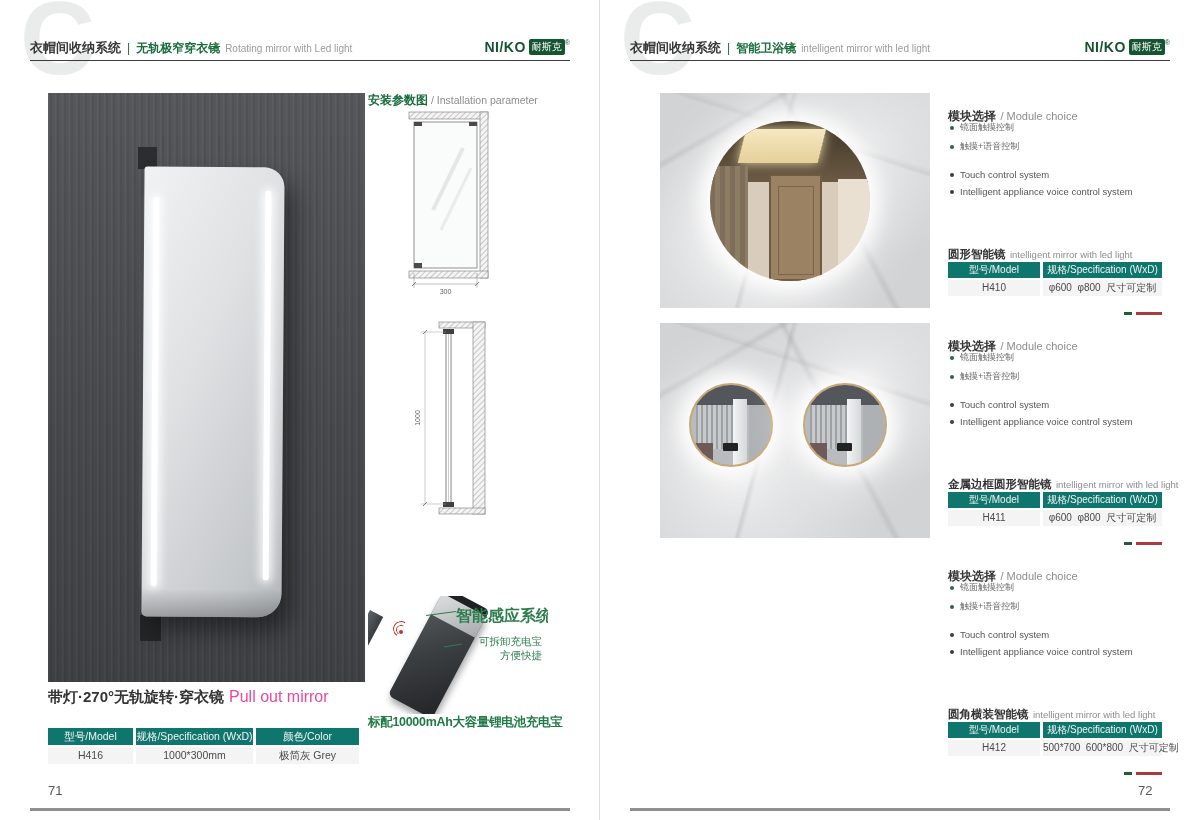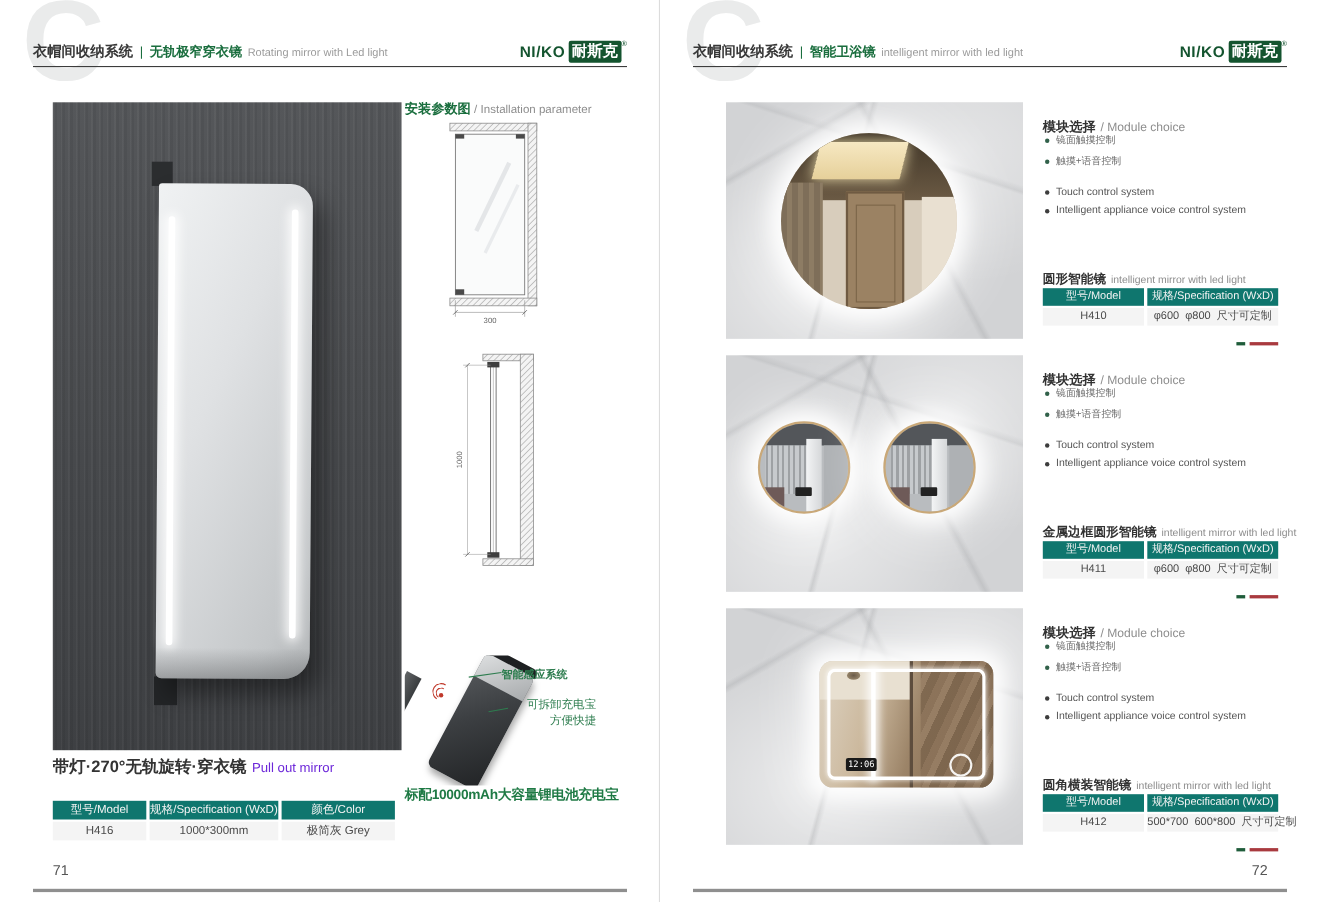--- a/index.html
+++ b/index.html
@@ -17,21 +17,21 @@
 
   
   .hdr { position:absolute; left:30px; top:34px; width:540px; height:27px;
     border-bottom:1.5px solid #3c3c3c; display:flex; align-items:center; justify-content:space-between; z-index:2; }
   .hdr-system { font-size:13px; font-weight:700; color:#383838; }
   .hdr-div { color:#1a6e3e; margin:0 6px; font-size:12px; }
   .hdr-cat-zh { font-size:12px; font-weight:700; color:#1a6e3e; }
   .hdr-cat-en { font-size:10px; color:#9b9b9b; margin-left:5px; }
   .logo { display:flex; align-items:center; }
   .logo-latin { font-size:14px; font-weight:800; color:#14542f; letter-spacing:.5px; }
-  .logo-box { background:#14542f; color:#fff; font-size:14px; font-weight:700; padding:1px 3px; margin-left:3px; border-radius:2px; }
+  .logo-box { background:#14542f; color:#fff; font-size:10px; font-weight:400; padding:1px 3px; margin-left:3px; border-radius:2px; }
   .logo-reg { font-size:7px; color:#14542f; align-self:flex-start; }
 
   .pageno { position:absolute; font-size:13px; color:#555; z-index:2; }
   .pn-l { left:48px; top:783px; } .pn-r { left:538px; top:783px; }
   .bottombar { position:absolute; left:30px; top:808px; width:540px; height:3px; background:#8f8f8f; }
 
   
   .photo-main { position:absolute; left:48px; top:93px; width:317px; height:589px; overflow:hidden;
     background:
       repeating-linear-gradient(90deg, rgba(255,255,255,.04) 0 1px, rgba(0,0,0,.06) 2px 4px, transparent 4px 7px),
@@ -67,29 +67,29 @@
   .pb-tip { position:absolute; left:0; top:-7px; width:100%; height:8px; border-radius:5px 5px 0 0; background:#1e2022; }
   .pb-wifi { position:absolute; left:30px; top:24px; width:16px; height:16px; }
   .pb-wifi .dot { position:absolute; left:1px; top:10px; width:4px; height:4px; border-radius:50%; background:#c0392b; }
   .pb-wifi .a1, .pb-wifi .a2 { position:absolute; border:1.4px solid #c0392b; border-radius:50%;
     border-right-color:transparent; border-bottom-color:transparent; transform:rotate(-12deg); }
   .pb-wifi .a1 { left:-2px; top:5px; width:10px; height:10px; }
   .pb-wifi .a2 { left:-5px; top:1px; width:16px; height:16px; }
   .pb-line { position:absolute; height:1px; background:#2e7d4f; }
   .pb-line.l1 { left:58px; top:17px; width:30px; transform:rotate(-8deg); }
   .pb-line.l2 { left:76px; top:49px; width:18px; transform:rotate(-10deg); }
-  .pb-c1 { position:absolute; left:88px; top:10px; font-size:10px; font-weight:700; color:#2e7d4f; white-space:nowrap; }
+  .pb-c1 { position:absolute; left:88px; top:10px; font-size:16px; font-weight:700; color:#2e7d4f; white-space:nowrap; }
   .pb-c2 { position:absolute; left:88px; top:38px; width:86px; font-size:10.5px; font-weight:400; color:#2e7d4f;
     text-align:right; line-height:14px; }
   .pb-caption { position:absolute; left:368px; top:714px; width:190px; font-size:12.5px; font-weight:700;
     color:#1f7a45; white-space:nowrap; letter-spacing:-.3px; }
 
   .prod-title { position:absolute; left:48px; top:688px; white-space:nowrap; }
   .pt-zh { font-size:15px; font-weight:700; color:#333; }
-  .pt-en { font-size:12px; color:#6d28d9; margin-left:5px; }
+  .pt-en { font-size:16px; color:#ec4899; margin-left:5px; }
 
   
   .tbl { position:absolute; }
   .tbl-hrow, .tbl-drow { display:flex; }
   .tbl-drow { margin-top:2px; }
   .th, .td { height:17px; line-height:17px; text-align:center; font-size:10.5px; }
   .th { background:#0f766e; color:#f3f3f3; }
   .td { background:#f4f4f4; color:#4a4a4a; }
   .tbl-left { left:48px; top:728px; }
   .tbl-left .c1 { width:85px; margin-right:3px; }
@@ -337,34 +337,20 @@
       <div class="p2-circle p2-c2 mirror-glow">
         <div class="p2-top"></div>
         <div class="p2-blinds"></div>
         <div class="p2-pillar"></div>
         <div class="p2-right"></div>
         <div class="p2-bl"></div>
         <div class="p2-clock"></div>
       </div>
     </div>
 
-    <div class="rphoto rp3 marble">
-      <div class="p3-rect mirror-glow">
-        <div class="p3-ceil"></div>
-        <div class="p3-spot"></div>
-        <div class="p3-marble"></div>
-        <div class="p3-col"></div>
-        <div class="p3-strip"></div>
-        <div class="p3-clock">12:06</div>
-        <div class="p3-magnifier"></div>
-      </div>
-      <div class="p3-frame">
-          <div class="p3-inner"></div>
-        </div>
-    </div>
 
     <div class="mod s1">
       <div class="mod-title">
         <span class="mt-zh">模块选择</span>
         <span class="mt-en">/ Module choice</span>
       </div>
       <ul class="feat feat-zh">
         <li>
             <span class="dot g"></span>
             <span>镜面触摸控制</span>

